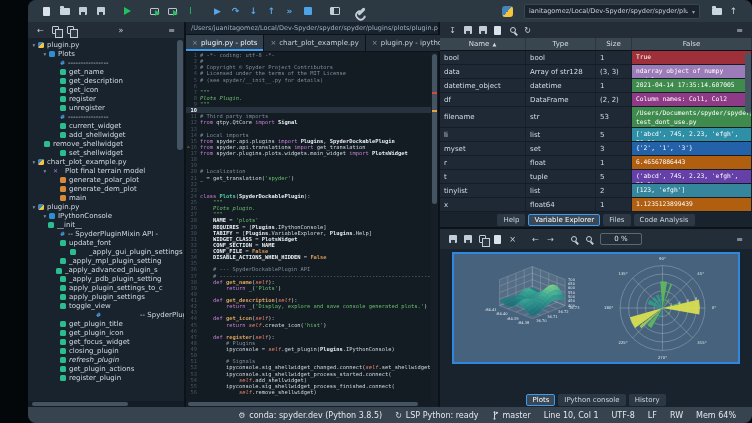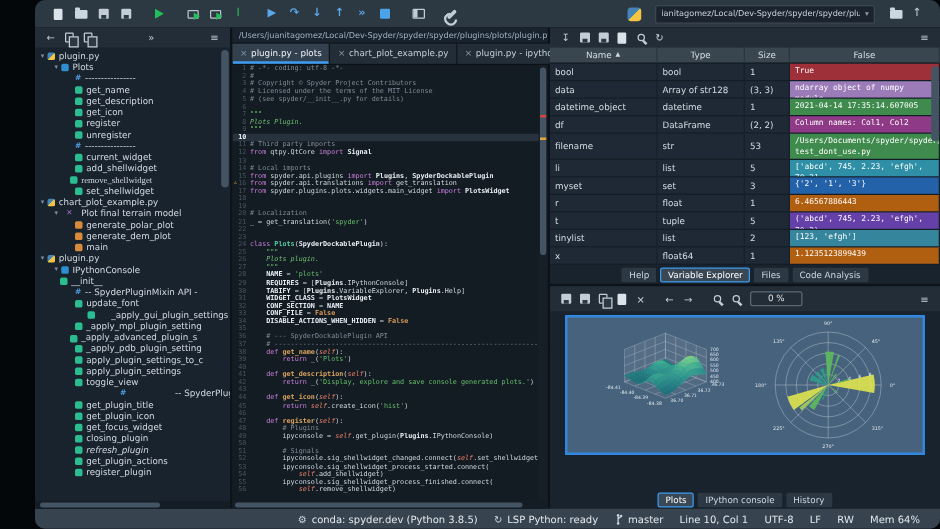--- a/index.html
+++ b/index.html
@@ -250,21 +250,21 @@
           <div class="trow" style="padding-left: 24px;">
             <span class="caret"></span>
             <span class="tico method"></span>
             <span>current_widget</span>
           </div>
           <div class="trow" style="padding-left: 24px;">
             <span class="caret"></span>
             <span class="tico method"></span>
             <span>add_shellwidget</span>
           </div>
-          <div class="trow" style="padding-left: 20px; font-family: Liberation Serif, serif;">
+          <div class="trow" style="padding-left: 8px;">
             <span class="caret"></span>
             <span class="tico method"></span>
             <span>remove_shellwidget</span>
           </div>
           <div class="trow" style="padding-left: 24px;">
             <span class="caret"></span>
             <span class="tico method"></span>
             <span>set_shellwidget</span>
           </div>
           <div class="trow" style="padding-left: 2px;">

